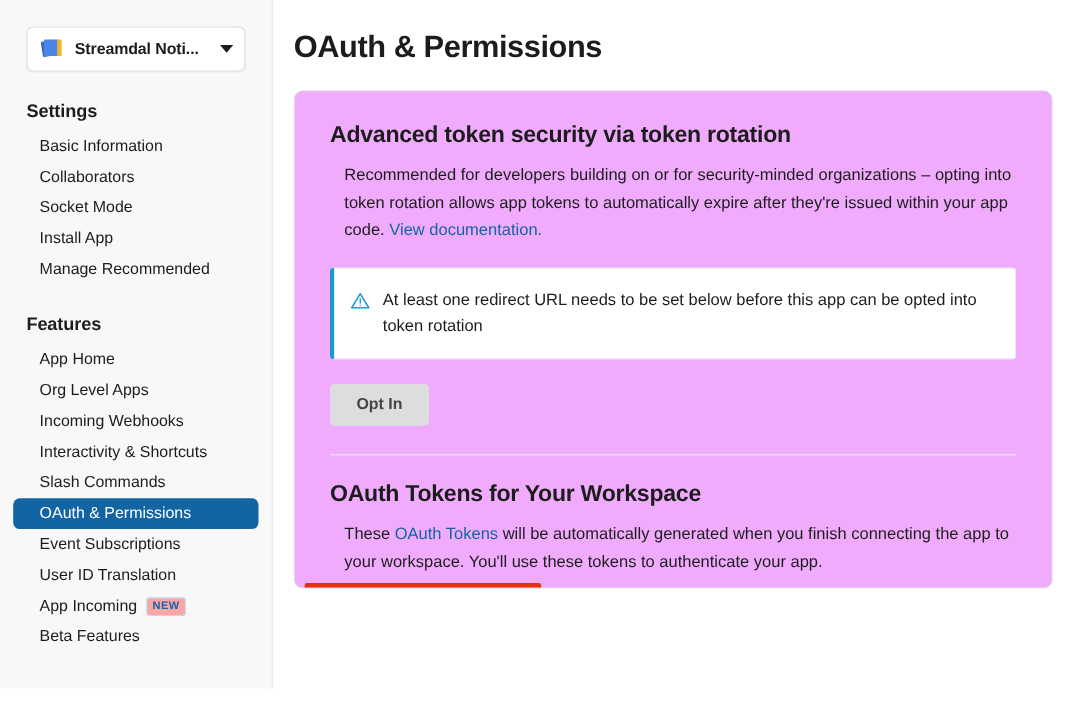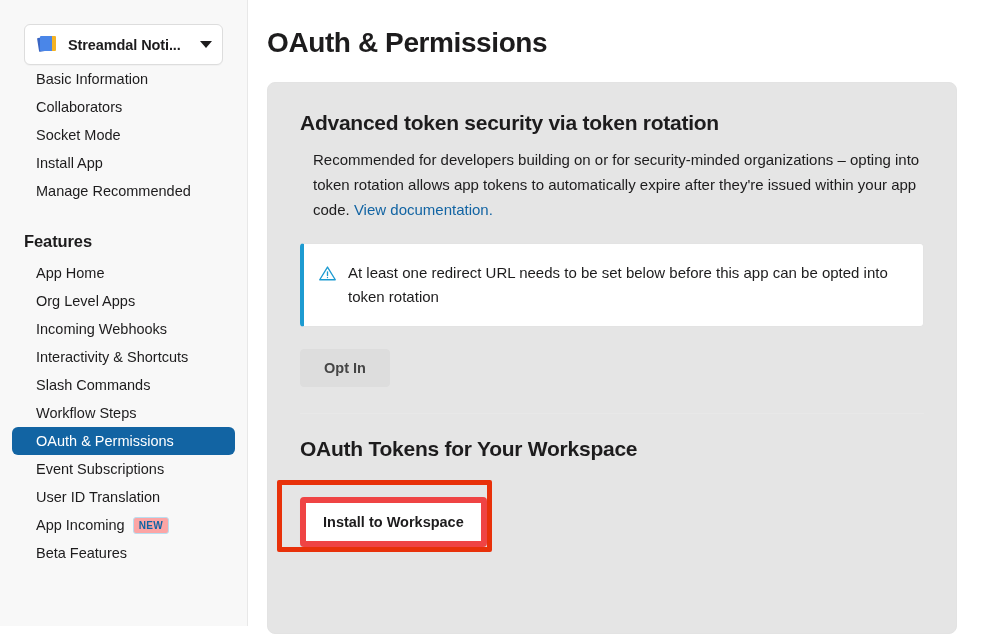--- a/index.html
+++ b/index.html
@@ -154,25 +154,25 @@
   .page-title {
     font-size: 28px;
     font-weight: 700;
     color: #1d1c1d;
     letter-spacing: -0.4px;
     margin-bottom: 22px;
     line-height: 34px;
   }
 
   .card {
-    background: #e5e5e5;
+    background: #f0abfc;
     border: 1px solid #e3e3e3;
     border-radius: 8px;
     padding: 28px 32px 0 32px;
-    height: 552px;
+    height: 453px;
     overflow: hidden;
   }
 
   .section-heading {
     font-size: 21px;
     font-weight: 700;
     color: #1d1c1d;
     letter-spacing: -0.25px;
     margin-bottom: 12px;
   }
@@ -280,20 +280,21 @@
     <div class="app-switcher">
       <span class="app-icon">
         <span class="pg-back"></span>
         <span class="pg-front"></span>
         <span class="pg-tab"></span>
       </span>
       <span class="app-switcher-name">Streamdal Noti...</span>
       <span class="chevron-down"></span>
     </div>
 
+    <div class="nav-section-title">Settings</div>
     <ul class="nav-list">
       <li class="nav-item">
         <span>Basic Information</span>
       </li>
       <li class="nav-item">
         <span>Collaborators</span>
       </li>
       <li class="nav-item">
         <span>Socket Mode</span>
       </li>
@@ -314,23 +315,20 @@
         <span>Org Level Apps</span>
       </li>
       <li class="nav-item">
         <span>Incoming Webhooks</span>
       </li>
       <li class="nav-item">
         <span>Interactivity &amp; Shortcuts</span>
       </li>
       <li class="nav-item">
         <span>Slash Commands</span>
-      </li>
-      <li class="nav-item">
-        <span>Workflow Steps</span>
       </li>
       <li class="nav-item selected">
         <span>OAuth &amp; Permissions</span>
       </li>
       <li class="nav-item">
         <span>Event Subscriptions</span>
       </li>
       <li class="nav-item">
         <span>User ID Translation</span>
       </li>
@@ -370,20 +368,23 @@
       </div>
 
       <button class="btn-optin">Opt In</button>
 
       <hr class="divider">
 
       
       <div class="section-2">
         <h2 class="section-heading">OAuth Tokens for Your Workspace</h2>
 
+        <p class="section-body">
+          <span>These </span><a class="link">OAuth Tokens</a><span> will be automatically generated when you finish connecting the app to your workspace. You'll use these tokens to authenticate your app.</span>
+        </p>
 
         <div class="install-wrap">
           <button class="btn-install">Install to Workspace</button>
           <span class="annotation-box"></span>
         </div>
       </div>
 
     </section>
   </main>
 

